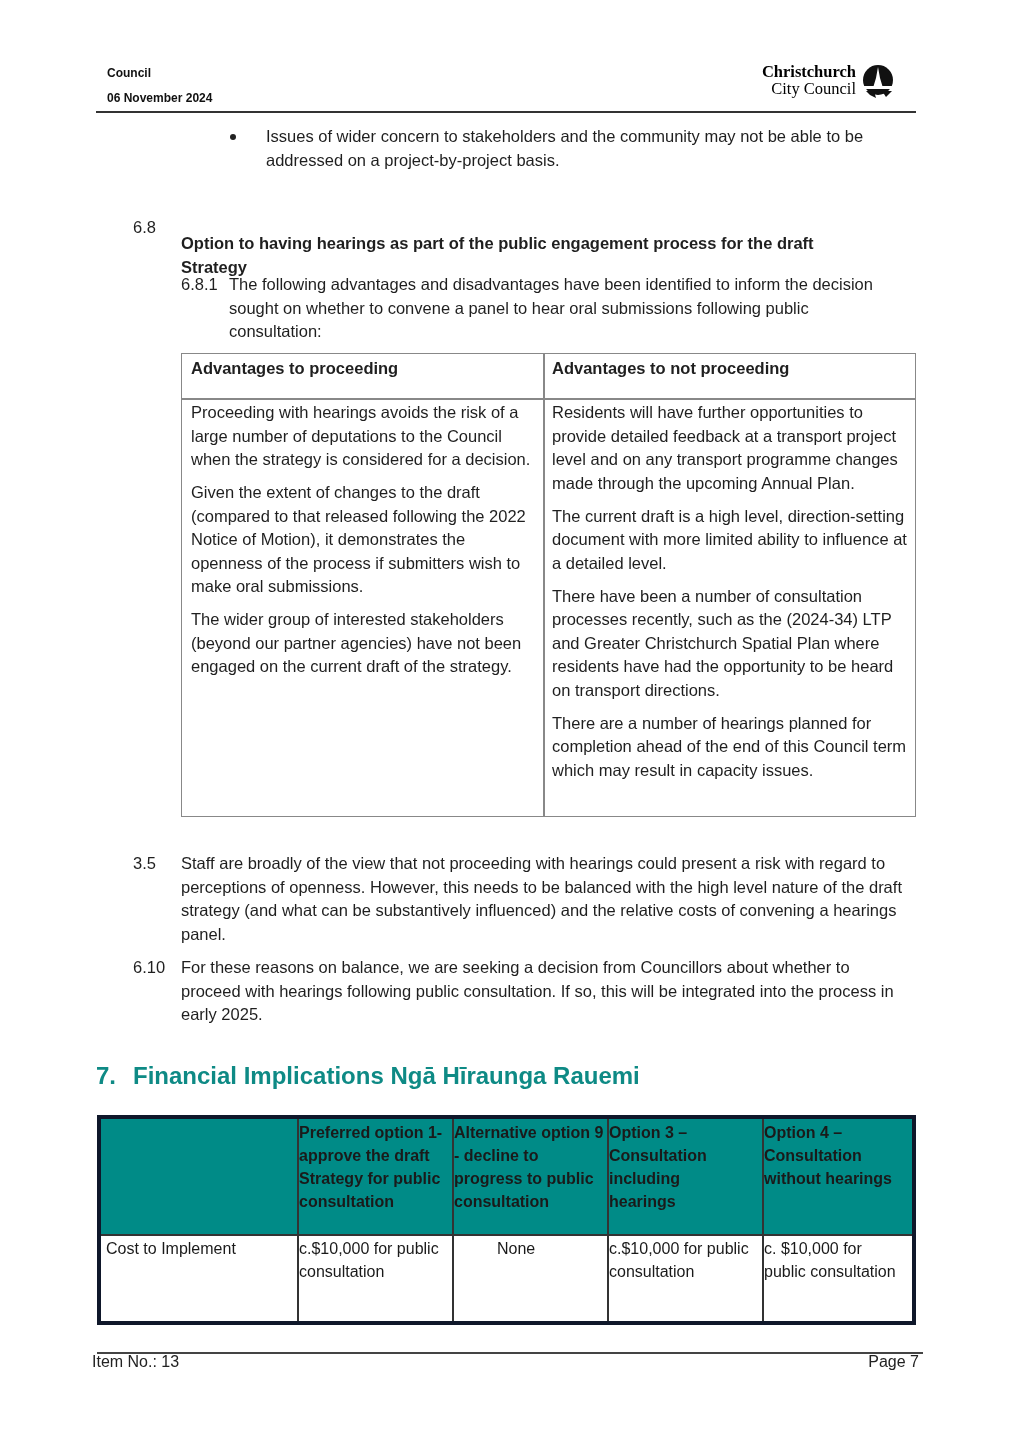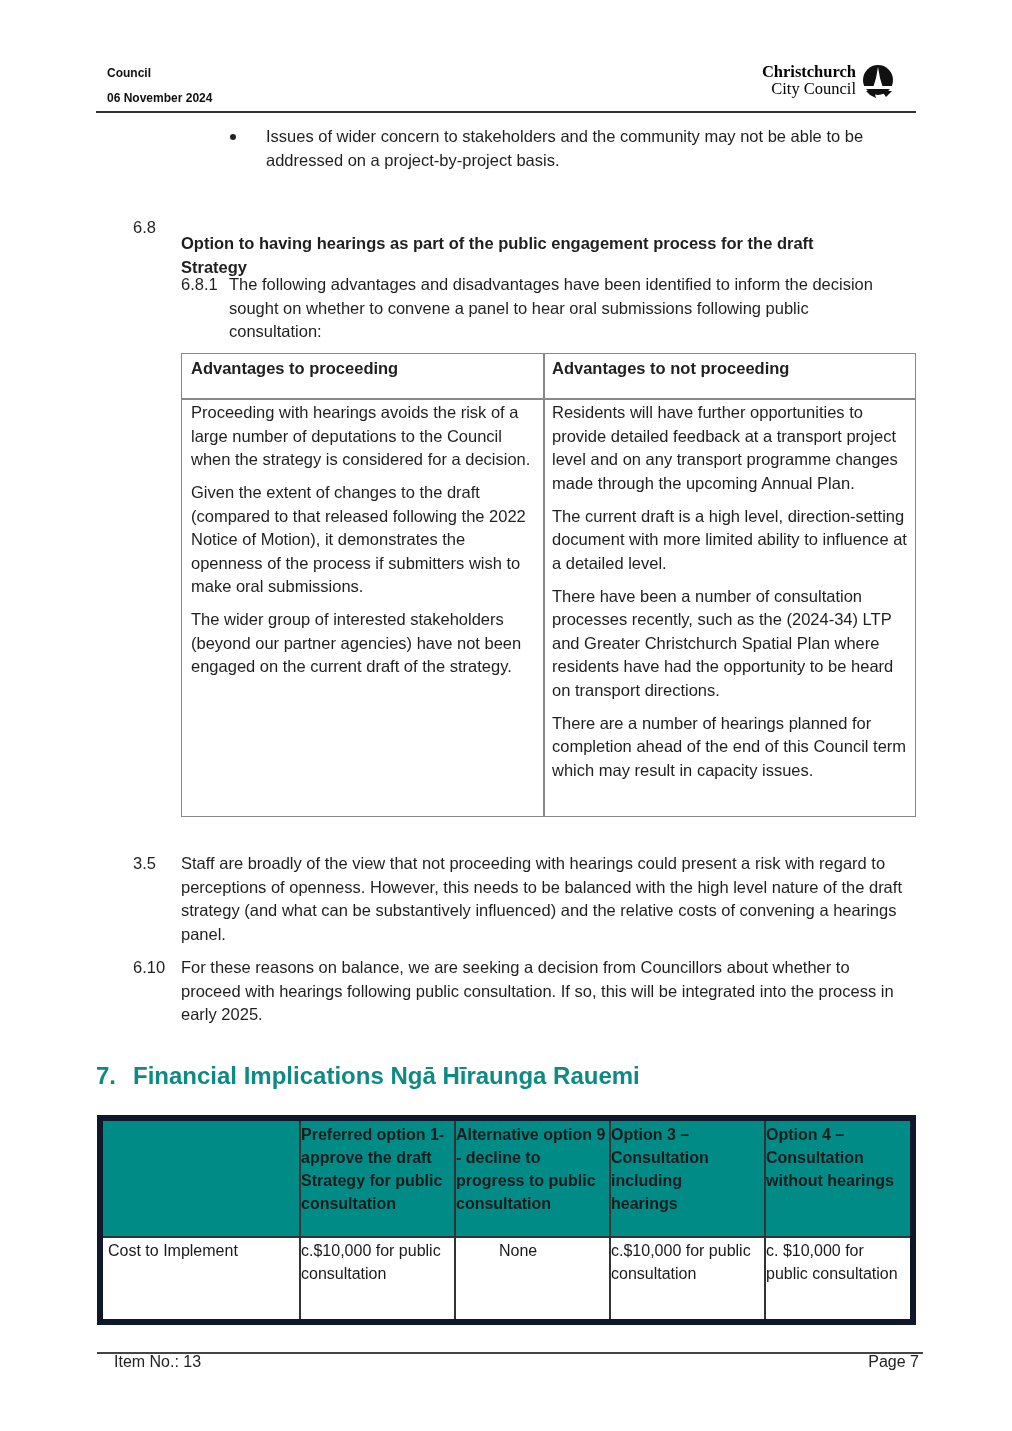--- a/index.html
+++ b/index.html
@@ -33,30 +33,30 @@
   .adv .hline { position: absolute; left: 0; top: 44px; width: 100%; height: 1.5px; background: #888; }
   .adv .h { position: absolute; top: 3px; font-weight: bold; }
   .adv .col { position: absolute; top: 47px; }
   .adv .col p { margin: 0 0 9.5px 0; }
 
   
   .h7 { position: absolute; left: 96px; top: 1046px; font-size: 24px; font-weight: bold; color: #0e8a85; margin-top: 16px; }
   .h7 .n { display: inline-block; width: 37px; }
 
   
-  .fin { position: absolute; left: 97px; top: 1115px; width: 819px; height: 210px; border: 6px solid #0f172a; box-sizing: border-box; }
+  .fin { position: absolute; left: 97px; top: 1115px; width: 819px; height: 210px; border: 4px solid #0f172a; box-sizing: border-box; }
   .fin .headrow { position: absolute; left: 0; top: 0; width: 100%; height: 116px; background: #008b87; }
   .fin .rowsep { position: absolute; left: 0; top: 115px; width: 100%; height: 2px; background: #333; }
   .fin .vsep { position: absolute; top: 0; width: 2px; height: 100%; background: #333; }
   .fin .hc { position: absolute; top: 2px; font-weight: bold; font-size: 16px; line-height: 23px; color: #1a1a1a; }
   .fin .dc { position: absolute; top: 118px; font-size: 16px; line-height: 23px; color: #1a1a1a; }
 
   
   .ftr-rule { position: absolute; left: 97px; top: 1352px; width: 826px; height: 2px; background: #444; }
-  .ftr-l { position: absolute; left: 114px; top: 1353px; font-size: 16px; color: #222; }
+  .ftr-l { position: absolute; left: 92px; top: 1353px; font-size: 16px; color: #222; }
   .ftr-r { position: absolute; right: 93px; top: 1353px; font-size: 16px; color: #222; }
 </style>
 </head>
 <body>
 
 <div class="page">
 
   <div class="hdr-left" style="left:107px;top:61px;">
     <div>Council</div>
     <div>06 November 2024</div>

